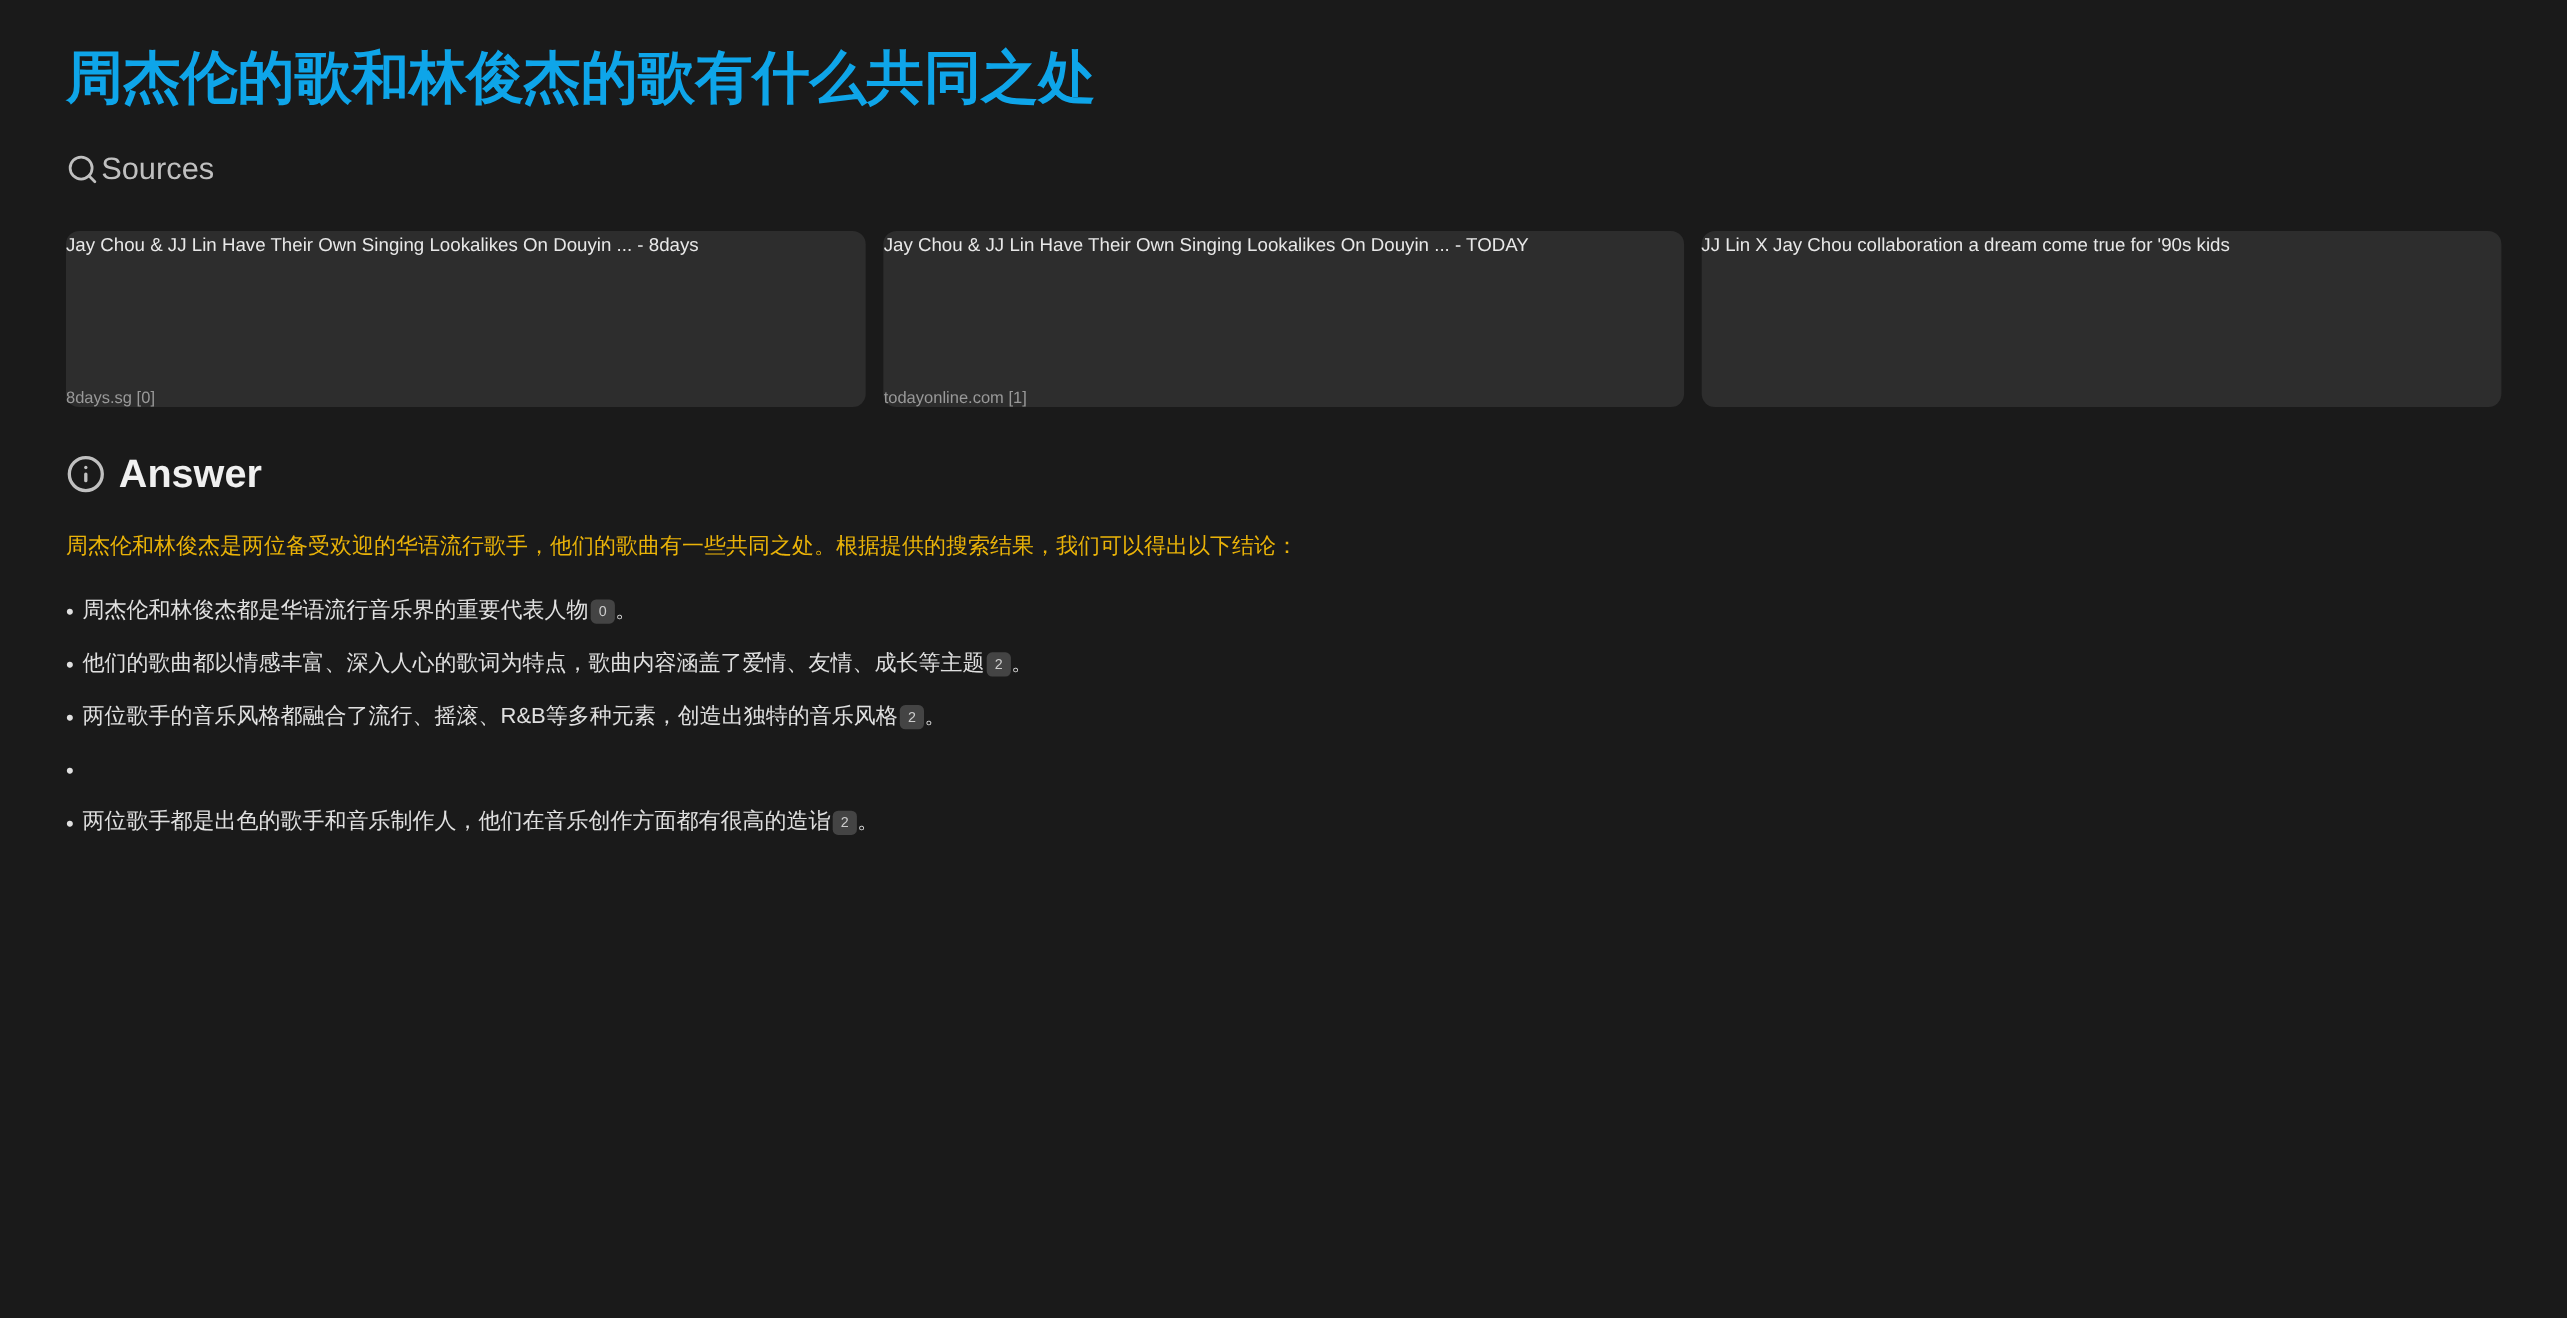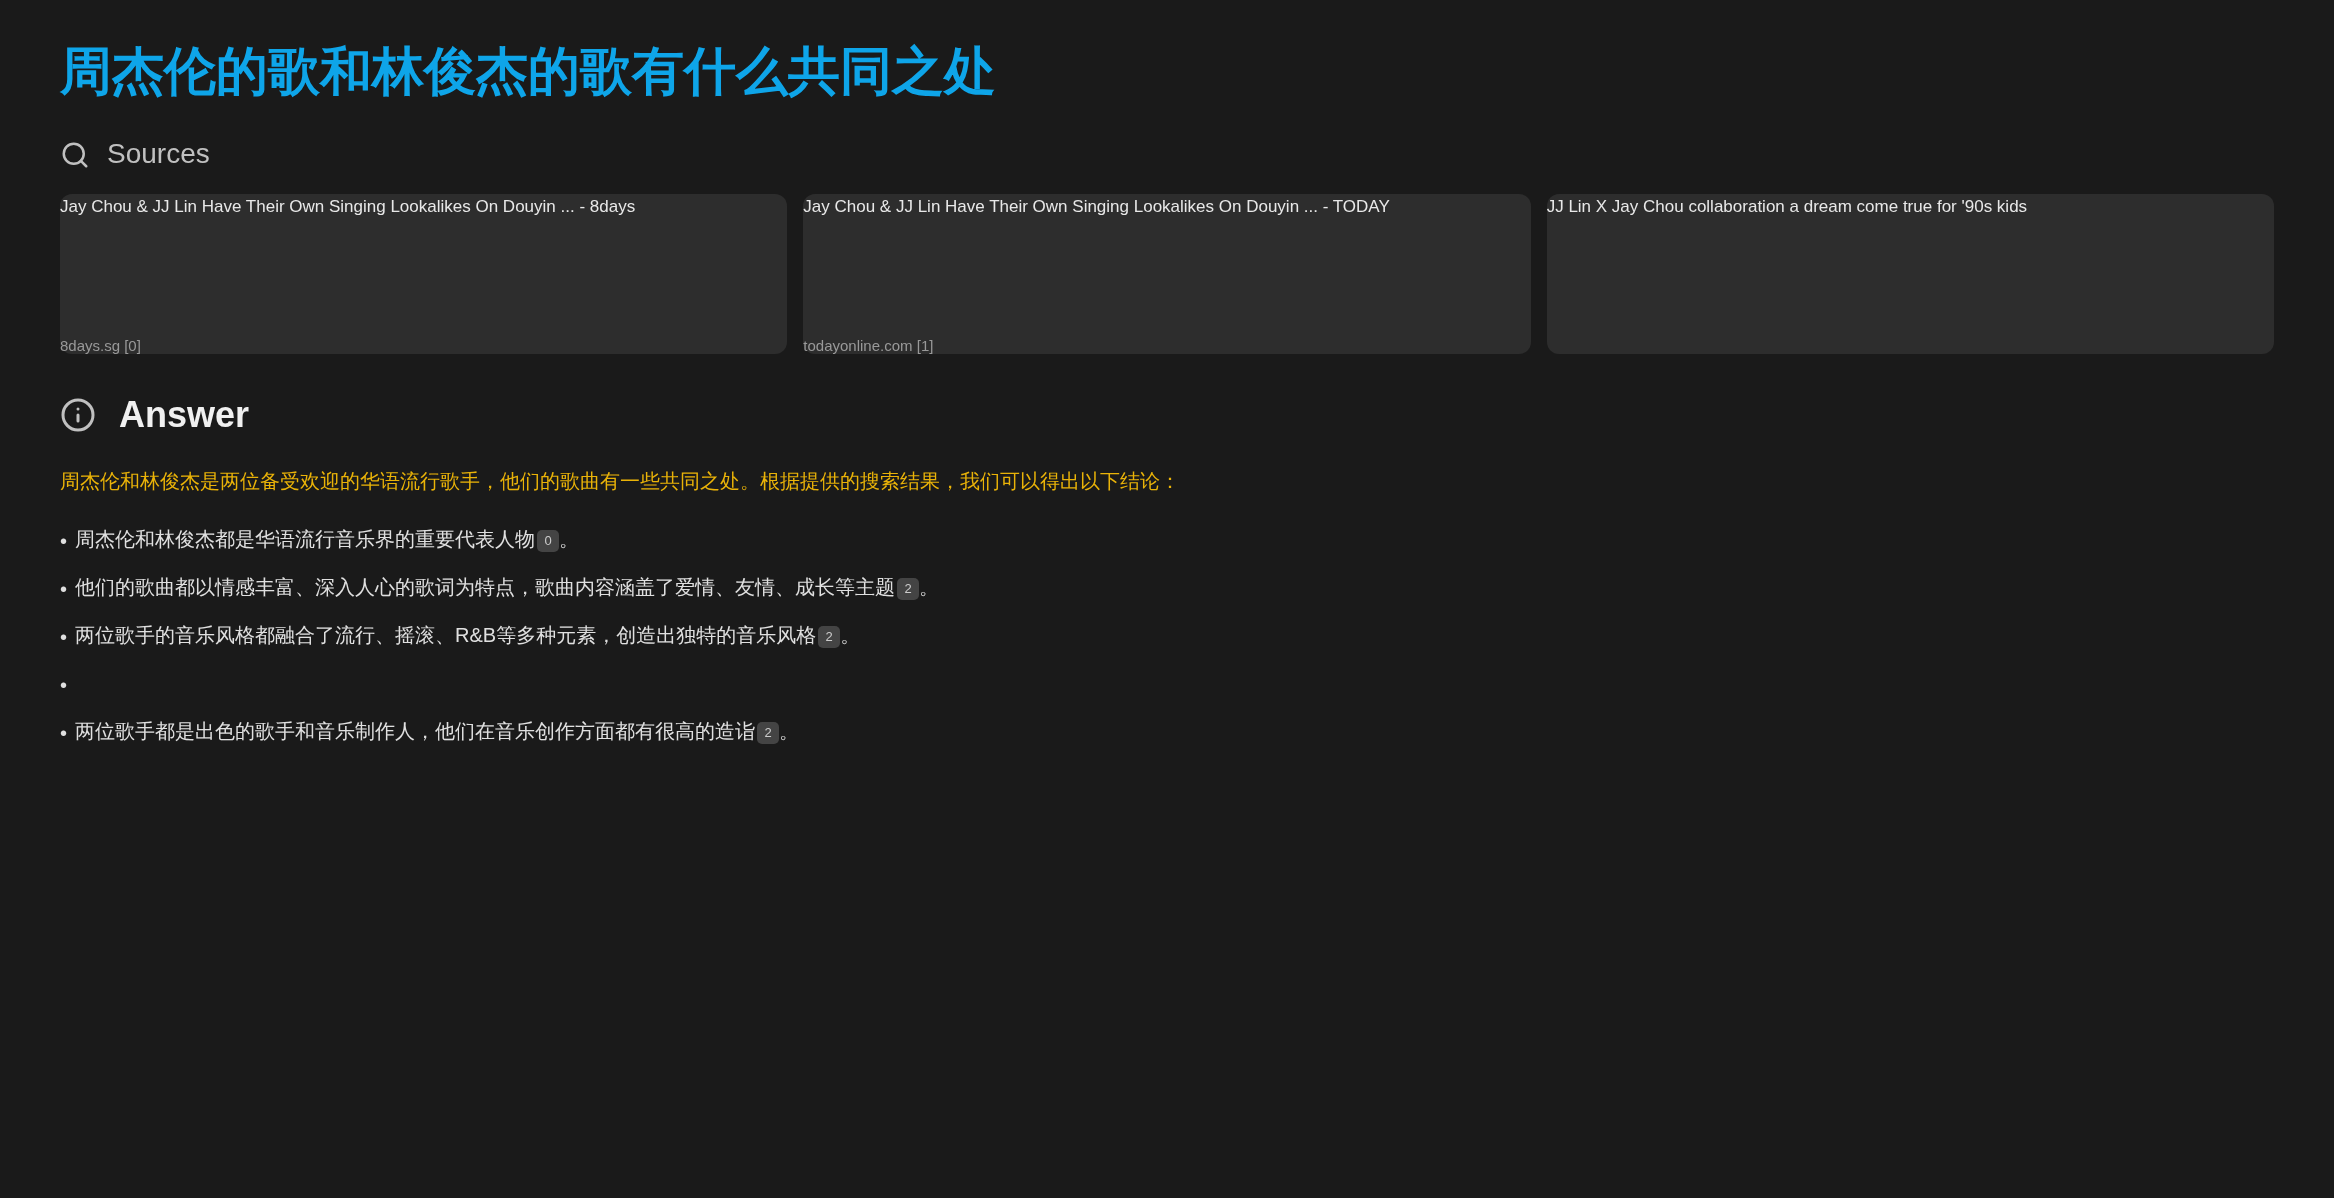--- a/index.html
+++ b/index.html
@@ -23,23 +23,23 @@
       margin-bottom: 36px;
       line-height: 1.2;
     }
 
     .sources-section {
       margin-bottom: 40px;
     }
 
     .sources-header {
       display: flex;
-      align-items: flex-end;
-      gap: 17px;
-      margin-bottom: 24px;
+      align-items: center;
+      gap: 2px;
+      margin-bottom: 40px;
     }
 
     .sources-icon {
       width: 30px;
       height: 30px;
       color: #c0c0c0;
     }
 
     .sources-label {
       font-size: 28px;
@@ -76,21 +76,21 @@
       color: #999;
     }
 
     .answer-section {
       margin-top: 10px;
     }
 
     .answer-header {
       display: flex;
       align-items: center;
-      gap: 23px;
+      gap: 12px;
       margin-bottom: 28px;
     }
 
     .answer-icon {
       width: 36px;
       height: 36px;
       color: #c0c0c0;
     }
 
     .answer-label {

